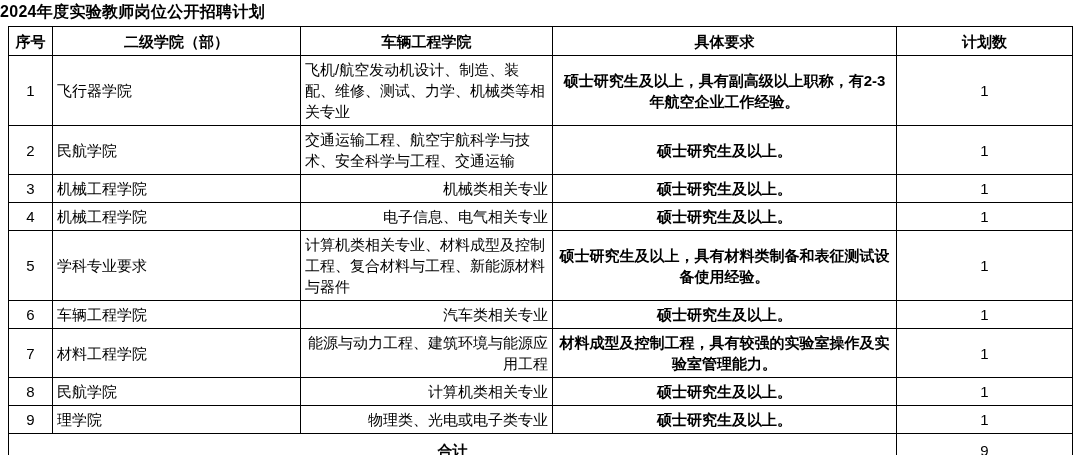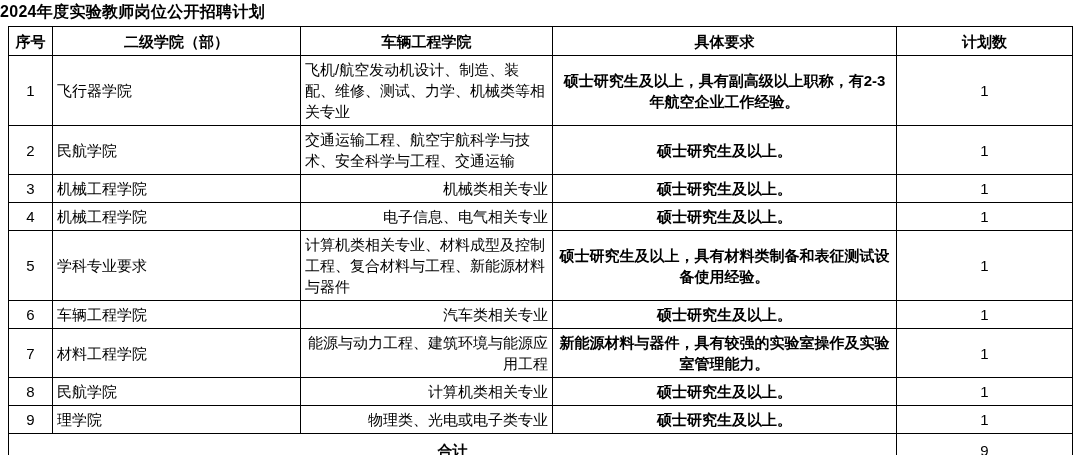--- a/index.html
+++ b/index.html
@@ -147,21 +147,21 @@
         <td class="num">6</td>
         <td class="college">车辆工程学院</td>
         <td class="major center">汽车类相关专业</td>
         <td class="req">硕士研究生及以上。</td>
         <td class="count">1</td>
       </tr>
       <tr>
         <td class="num">7</td>
         <td class="college">材料工程学院</td>
         <td class="major center">能源与动力工程、建筑环境与能源应用工程</td>
-        <td class="req">新能源材料与器件，具有较强的实验室操作及实验室管理能力。</td>
+        <td class="req">材料成型及控制工程，具有较强的实验室操作及实验室管理能力。</td>
         <td class="count">1</td>
       </tr>
       <tr>
         <td class="num">8</td>
         <td class="college">民航学院</td>
         <td class="major center">计算机类相关专业</td>
         <td class="req">硕士研究生及以上。</td>
         <td class="count">1</td>
       </tr>
       <tr>

